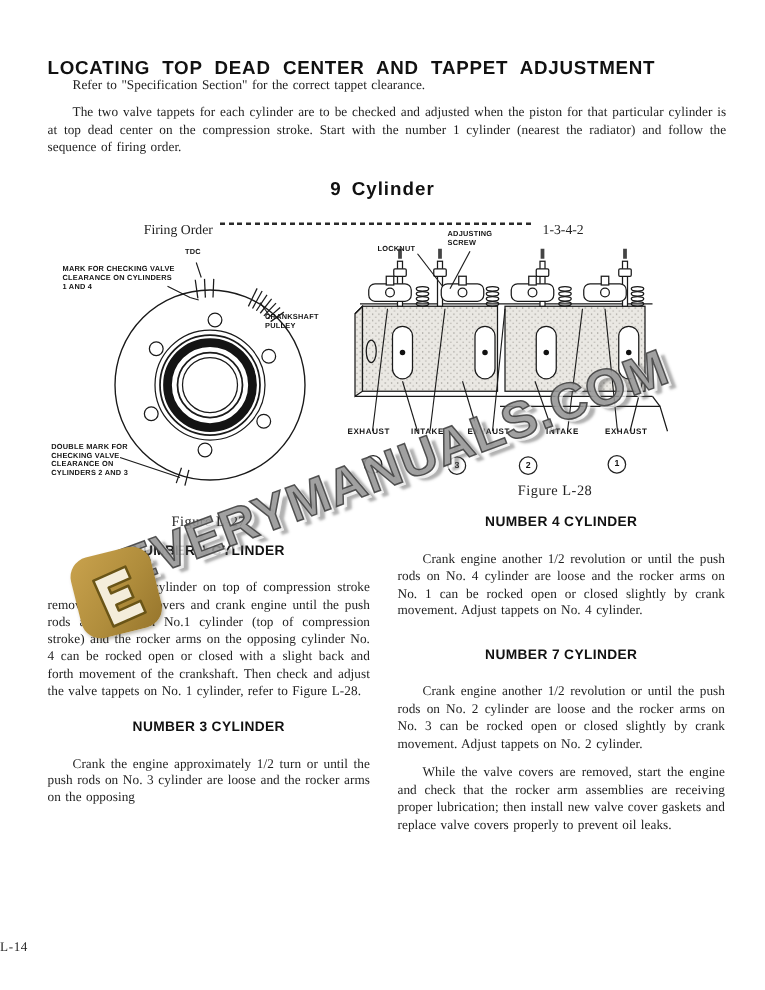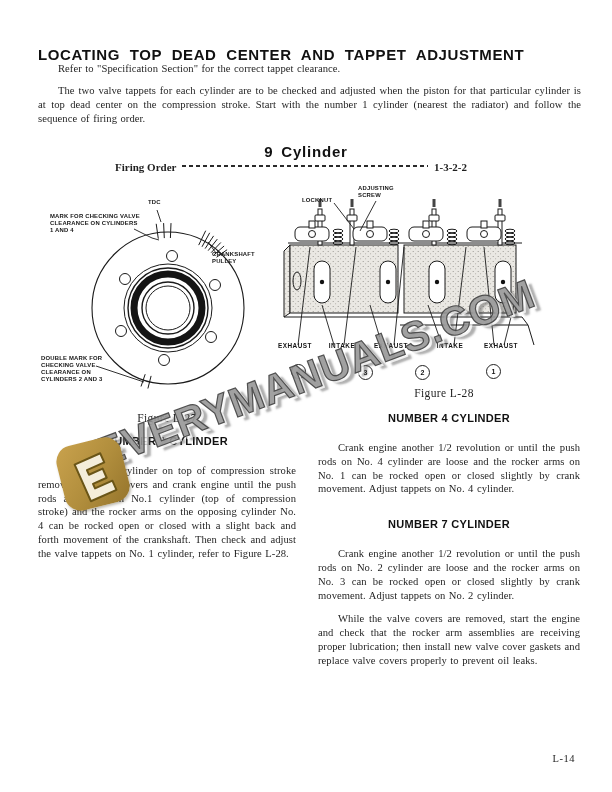--- a/index.html
+++ b/index.html
@@ -17,22 +17,22 @@
     text-align:justify;text-indent:20px;letter-spacing:.05px;word-spacing:.8px;
     margin:0;
   }
   .p-refer{position:absolute;top:62px;left:38px;width:543px;text-align:left;}
   .p-intro{position:absolute;top:84px;left:38px;width:543px;}
   .sec-head{
     position:absolute;top:131px;left:0;width:612px;text-align:center;
     font:bold 15px/18px "Liberation Sans",sans-serif;color:#111;letter-spacing:.8px;word-spacing:3px;
   }
   .firing-row{
-    position:absolute;top:161px;left:115px;width:352px;display:flex;align-items:center;
-    font-size:11px;line-height:13px;color:#1f1f1f;font-weight:bold;
+    position:absolute;top:178px;left:115px;width:352px;display:flex;align-items:flex-start;
+    font-size:11px;line-height:13px;color:#1f1f1f;
   }
   .firing-leader{
     flex:1;height:2px;margin:0 6px 4px 6px;
     background:repeating-linear-gradient(90deg,#2a2a2a 0 4px,transparent 4px 7px);
   }
   .col{position:absolute;top:183px;}
   .col-left{left:38px;width:258px;}
   .col-right{left:318px;width:262px;}
   .subhead{
     font:bold 11px/13px "Liberation Sans",sans-serif;color:#111;text-align:center;
@@ -51,21 +51,21 @@
   }
   .port-label{
     position:absolute;top:157px;width:44px;text-align:center;
     font:bold 6.4px/8px "Liberation Sans",sans-serif;color:#141414;letter-spacing:.5px;
   }
   .cyl-circle{
     position:absolute;width:13px;height:13px;border:1px solid #222;border-radius:50%;
     background:#fff;font:bold 7px/13px "Liberation Sans",sans-serif;text-align:center;color:#111;
   }
   .footer-page{
-    position:absolute;top:753px;left:0;width:575px;text-align:right;
+    position:absolute;top:753px;left:0;width:575px;text-align:left;
     font-size:10.5px;color:#1f1f1f;letter-spacing:.5px;
   }
   .watermark{
     position:absolute;left:90px;top:436px;z-index:5;transform:rotate(-20.5deg);transform-origin:0 0;
     font:bold 41px/41px "Liberation Sans",sans-serif;letter-spacing:1px;white-space:nowrap;
     color:rgba(148,148,148,0.88);
     -webkit-text-stroke:1.2px rgba(66,66,66,0.9);
     text-shadow:2px 3px 0 rgba(255,255,255,0.75), 5px 6px 2px rgba(80,80,80,0.45);
     pointer-events:none;
   }
@@ -86,21 +86,21 @@
   <h1 class="doc-title">LOCATING TOP DEAD CENTER AND TAPPET ADJUSTMENT</h1>
 
   <p class="para p-refer">Refer to "Specification Section" for the correct tappet clearance.</p>
   <p class="para p-intro">The two valve tappets for each cylinder are to be checked and adjusted when the piston for that particular cylinder is at top dead center on the compression stroke. Start with the number 1 cylinder (nearest the radiator) and follow the sequence of firing order.</p>
 
   <h2 class="sec-head">9 Cylinder</h2>
 
   <div class="firing-row">
     <span>Firing Order</span>
     <span class="firing-leader"></span>
-    <span>1-3-2-2</span>
+    <span>1-3-4-2</span>
   </div>
 
   <div class="col col-left">
 
     <div class="figure fig-l27">
       <svg width="258" height="212" viewBox="0 0 258 212">
         <g class="ink">
 
           <circle cx="130" cy="112" r="76" stroke-width="1.1"></circle>
 
@@ -140,20 +140,22 @@
       </svg>
       <div class="fig-label" style="left:12px;top:17px;width:90px;">MARK FOR CHECKING VALVE CLEARANCE ON CYLINDERS 1 AND 4</div>
       <div class="fig-label" style="left:110px;top:3px;">TDC</div>
       <div class="fig-label" style="left:174px;top:55px;width:52px;">CRANKSHAFT PULLEY</div>
       <div class="fig-label" style="left:3px;top:159px;width:62px;">DOUBLE MARK FOR CHECKING VALVE CLEARANCE ON CYLINDERS 2 AND 3</div>
     </div>
 
     <p class="fig-caption" style="margin-top:4px;">Figure L-27</p>
     <h3 class="subhead" style="margin-top:10px;">NUMBER 1 CYLINDER</h3>
     <p class="para" style="margin-top:7px;">To set No. 1 cylinder on top of compression stroke remove the valve covers and crank engine until the push rods are loose on No.1 cylinder (top of compression stroke) and the rocker arms on the opposing cylinder No. 4 can be rocked open or closed with a slight back and forth movement of the crankshaft. Then check and adjust the valve tappets on No. 1 cylinder, refer to Figure L-28.</p>
+    <h3 class="subhead" style="margin-top:15px;">NUMBER 3 CYLINDER</h3>
+    <p class="para" style="margin-top:7px;">Crank the engine approximately 1/2 turn or until the push rods on No. 3 cylinder are loose and the rocker arms on the opposing</p>
   </div>
 
   <div class="col col-right">
 
     <div class="figure fig-l28">
       <svg width="268" height="196" viewBox="0 0 268 196">
         <defs>
           <pattern id="speck" patternUnits="userSpaceOnUse" width="5" height="5">
             <rect width="5" height="5" fill="#eae8e3"></rect>
             <circle cx="1.2" cy="1.5" r="0.55" fill="#8f8d87"></circle>

